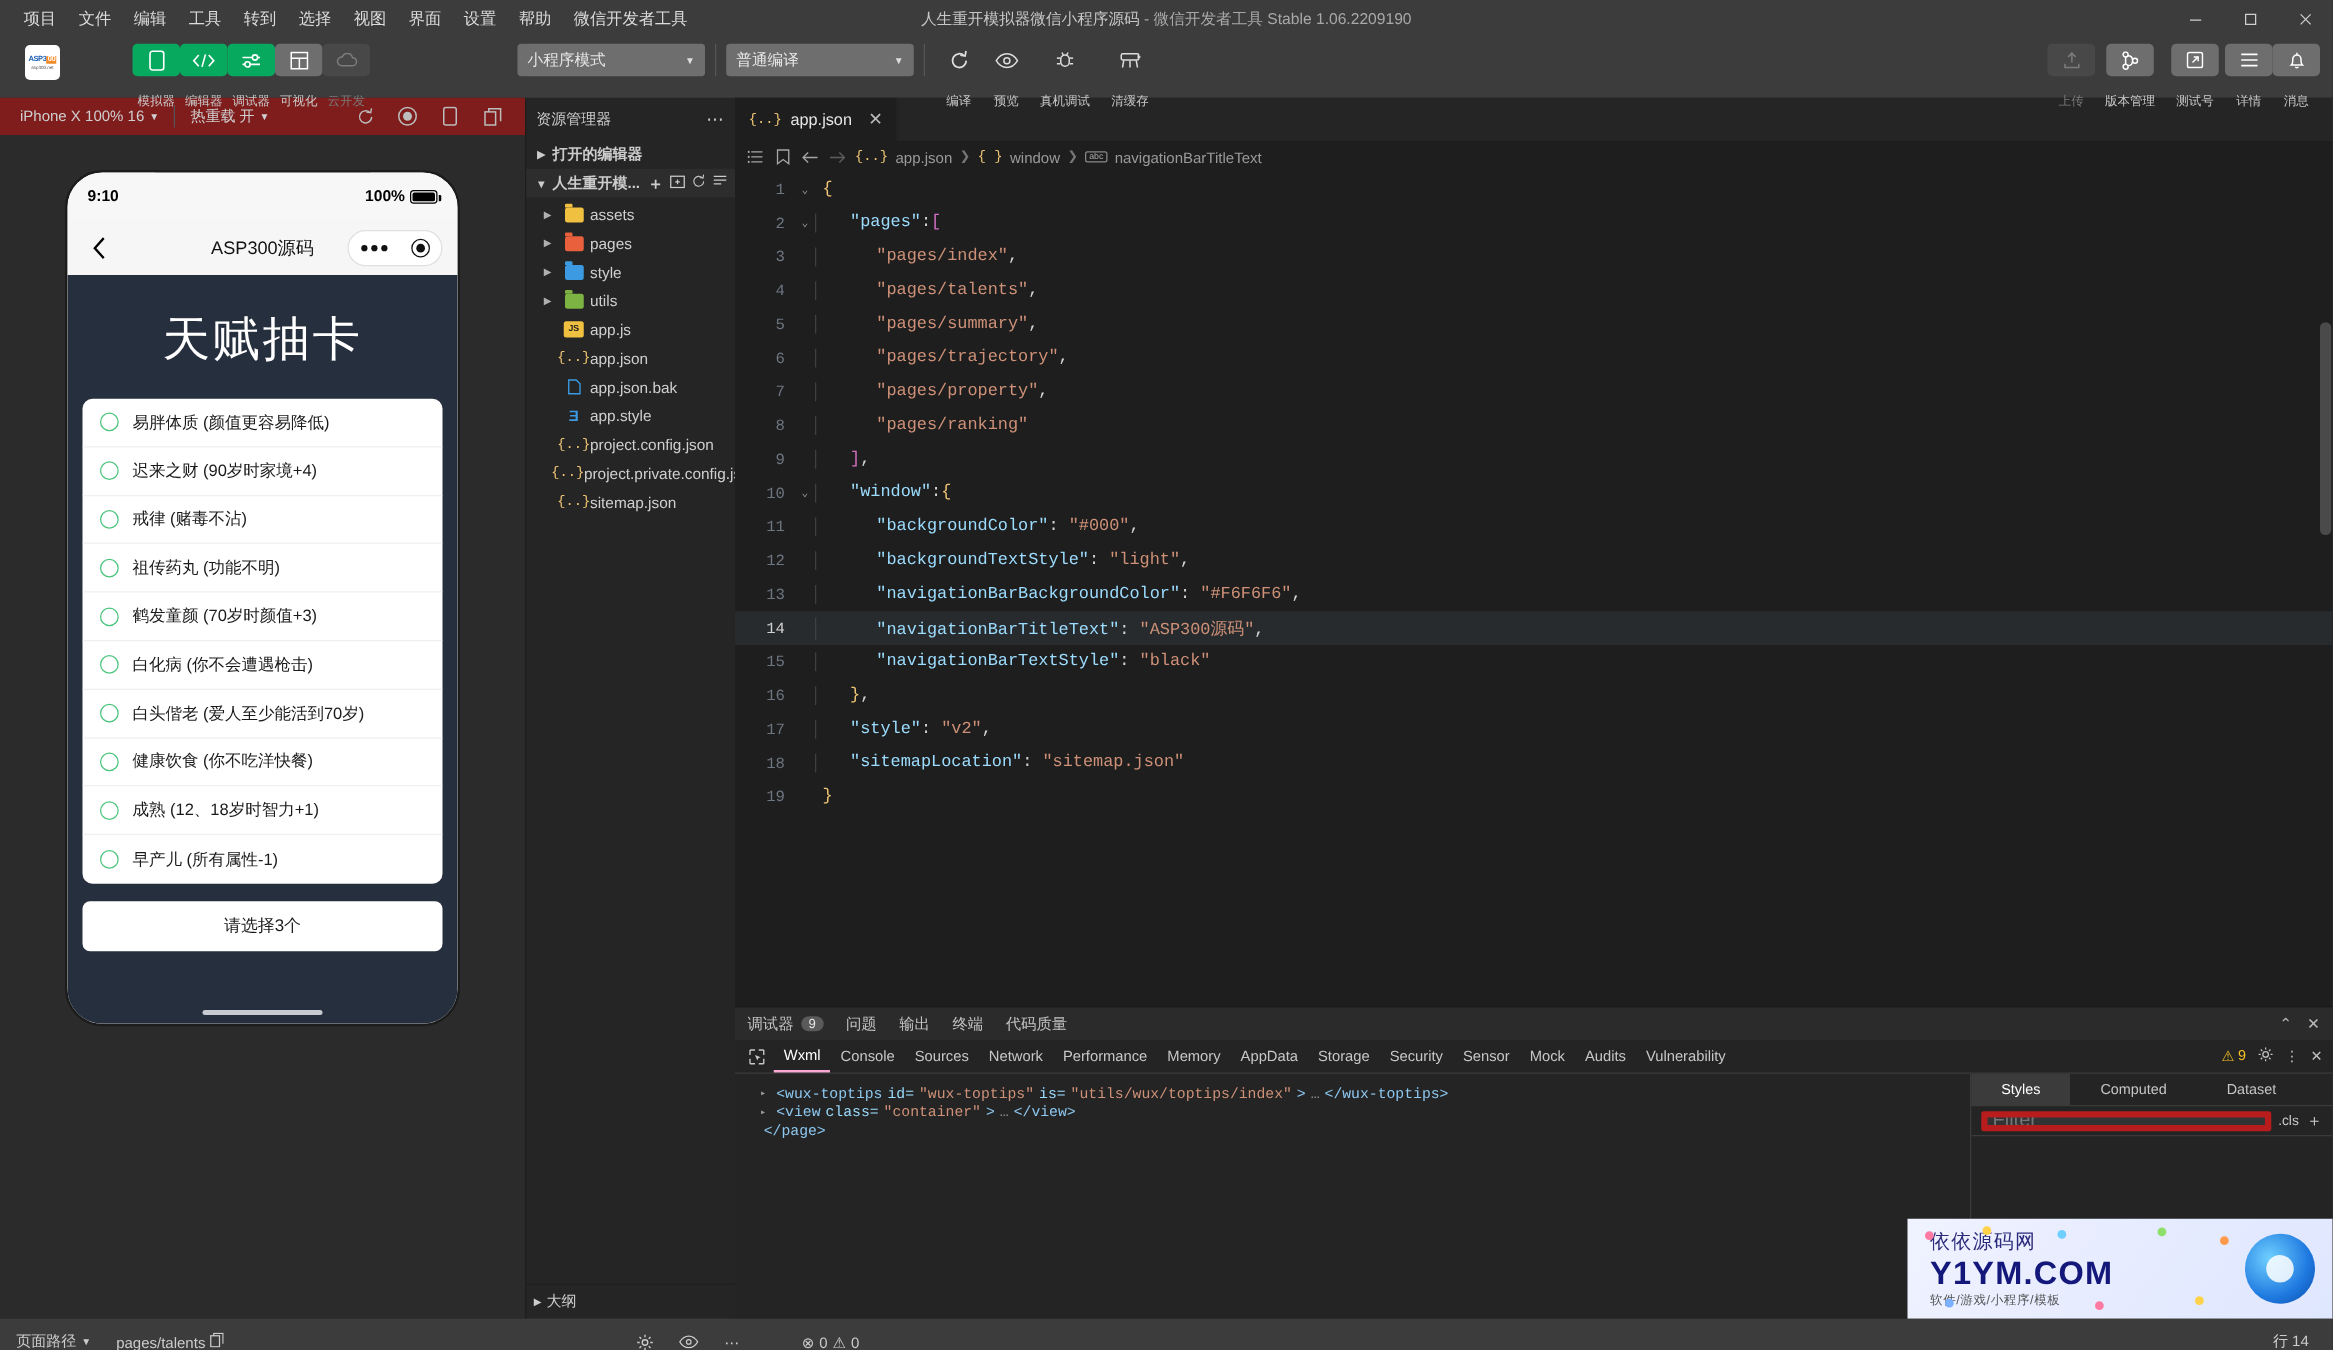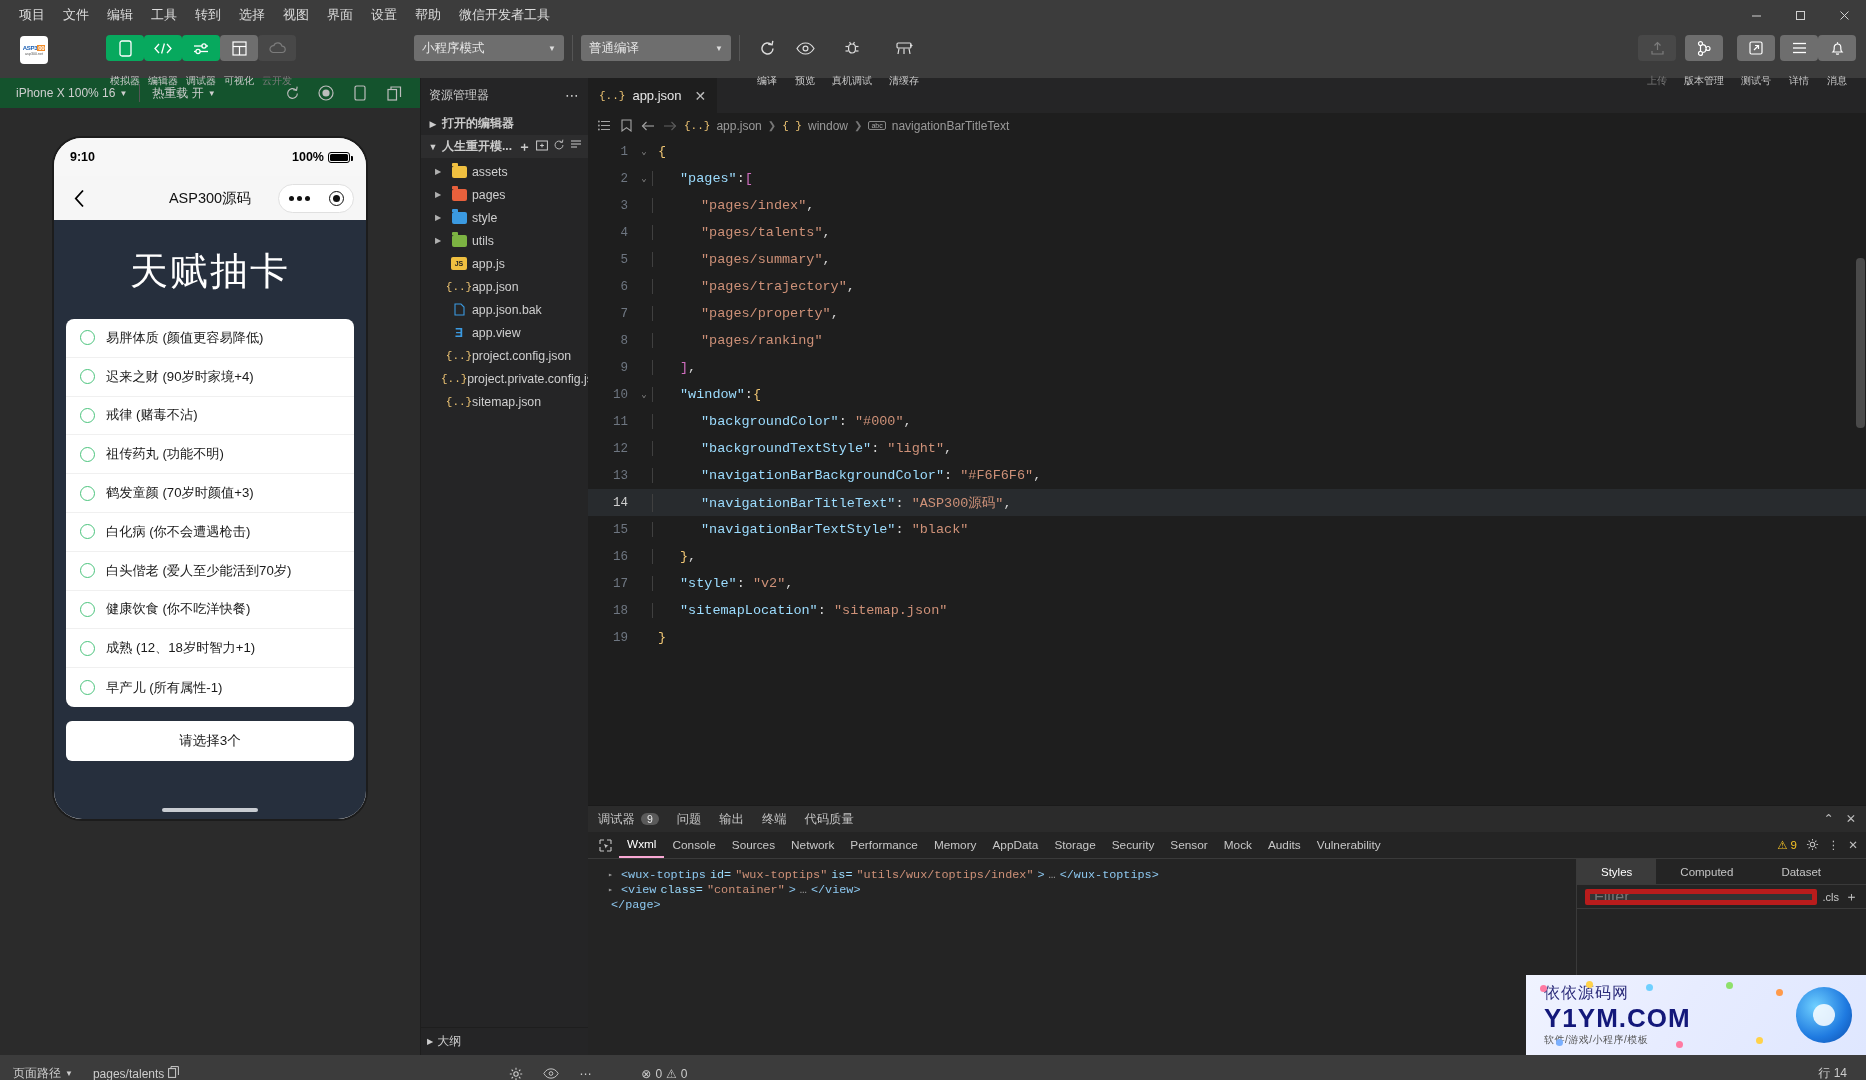--- a/index.html
+++ b/index.html
@@ -70,21 +70,21 @@
   .right-tools { display: flex; margin-left: auto; }
   .tool-btn.wide { width: 48px; }
   .tool-btn.wide2 { width: 56px; }
 
   
   .main { flex: 1; display: flex; min-height: 0; background: #3c3c3c; }
 
   
   .sim-col { width: 420px; flex: 0 0 420px; display: flex; flex-direction: column; background: #2b2b2b; }
   .sim-bar {
-    height: 30px; flex: 0 0 30px; background: #14532d; display: flex; align-items: center;
+    height: 30px; flex: 0 0 30px; background: #7f1d1d; display: flex; align-items: center;
     padding: 0 10px; color: #cfcfcf; font-size: 12px; gap: 0;
   }
   .sim-bar .sb-item { padding: 0 6px; display: flex; align-items: center; gap: 4px; white-space: nowrap; }
   .sim-bar .sb-sep { width: 1px; height: 18px; background: #555; margin: 0 6px; }
   .sim-bar .sb-right { margin-left: auto; display: flex; gap: 14px; align-items: center; padding-right: 6px; }
   .sb-icon { width: 20px; height: 20px; display: flex; align-items: center; justify-content: center; color: #bdbdbd; }
 
   .sim-stage { flex: 1; display: flex; justify-content: center; padding-top: 28px; background: #2b2b2b; }
   .phone {
     width: 316px; height: 685px; background: #f7f7f7; border-radius: 30px;
@@ -280,20 +280,23 @@
       <div class="menu-item">文件</div>
       <div class="menu-item">编辑</div>
       <div class="menu-item">工具</div>
       <div class="menu-item">转到</div>
       <div class="menu-item">选择</div>
       <div class="menu-item">视图</div>
       <div class="menu-item">界面</div>
       <div class="menu-item">设置</div>
       <div class="menu-item">帮助</div>
       <div class="menu-item">微信开发者工具</div>
+    </div>
+    <div class="title-center">
+      <span class="t-main">人生重开模拟器微信小程序源码</span><span> - 微信开发者工具 Stable 1.06.2209190</span>
     </div>
     <div class="win-controls">
       <div class="win-btn">
         <svg width="11" height="11" viewBox="0 0 11 11">
             <line x1="1" y1="6" x2="10" y2="6" stroke="currentColor" stroke-width="1"></line>
           </svg>
       </div>
       <div class="win-btn">
         <svg width="11" height="11" viewBox="0 0 11 11">
             <rect x="1.5" y="1.5" width="8" height="8" fill="none" stroke="currentColor" stroke-width="1"></rect>
@@ -677,21 +680,21 @@
             <span class="fi">
               <svg width="11" height="13" viewBox="0 0 11 13">
                 <path d="M1 1h6l3 3v8H1z" fill="none" stroke="#3b9ae1" stroke-width="1.1"></path>
               </svg>
             </span>
             <span>app.json.bak</span>
           </div>
         <div class="tree-row">
             <span class="tri blank">▶</span>
             <span class="fi" style="color:#3b9ae1;font-size:12px;font-weight:bold">Ǝ</span>
-            <span>app.view</span>
+            <span>app.style</span>
           </div>
         <div class="tree-row">
             <span class="tri blank">▶</span>
             <span class="fi jsonicon">{..}</span>
             <span>project.config.json</span>
           </div>
         <div class="tree-row">
             <span class="tri blank">▶</span>
             <span class="fi jsonicon">{..}</span>
             <span>project.private.config.js...</span>

